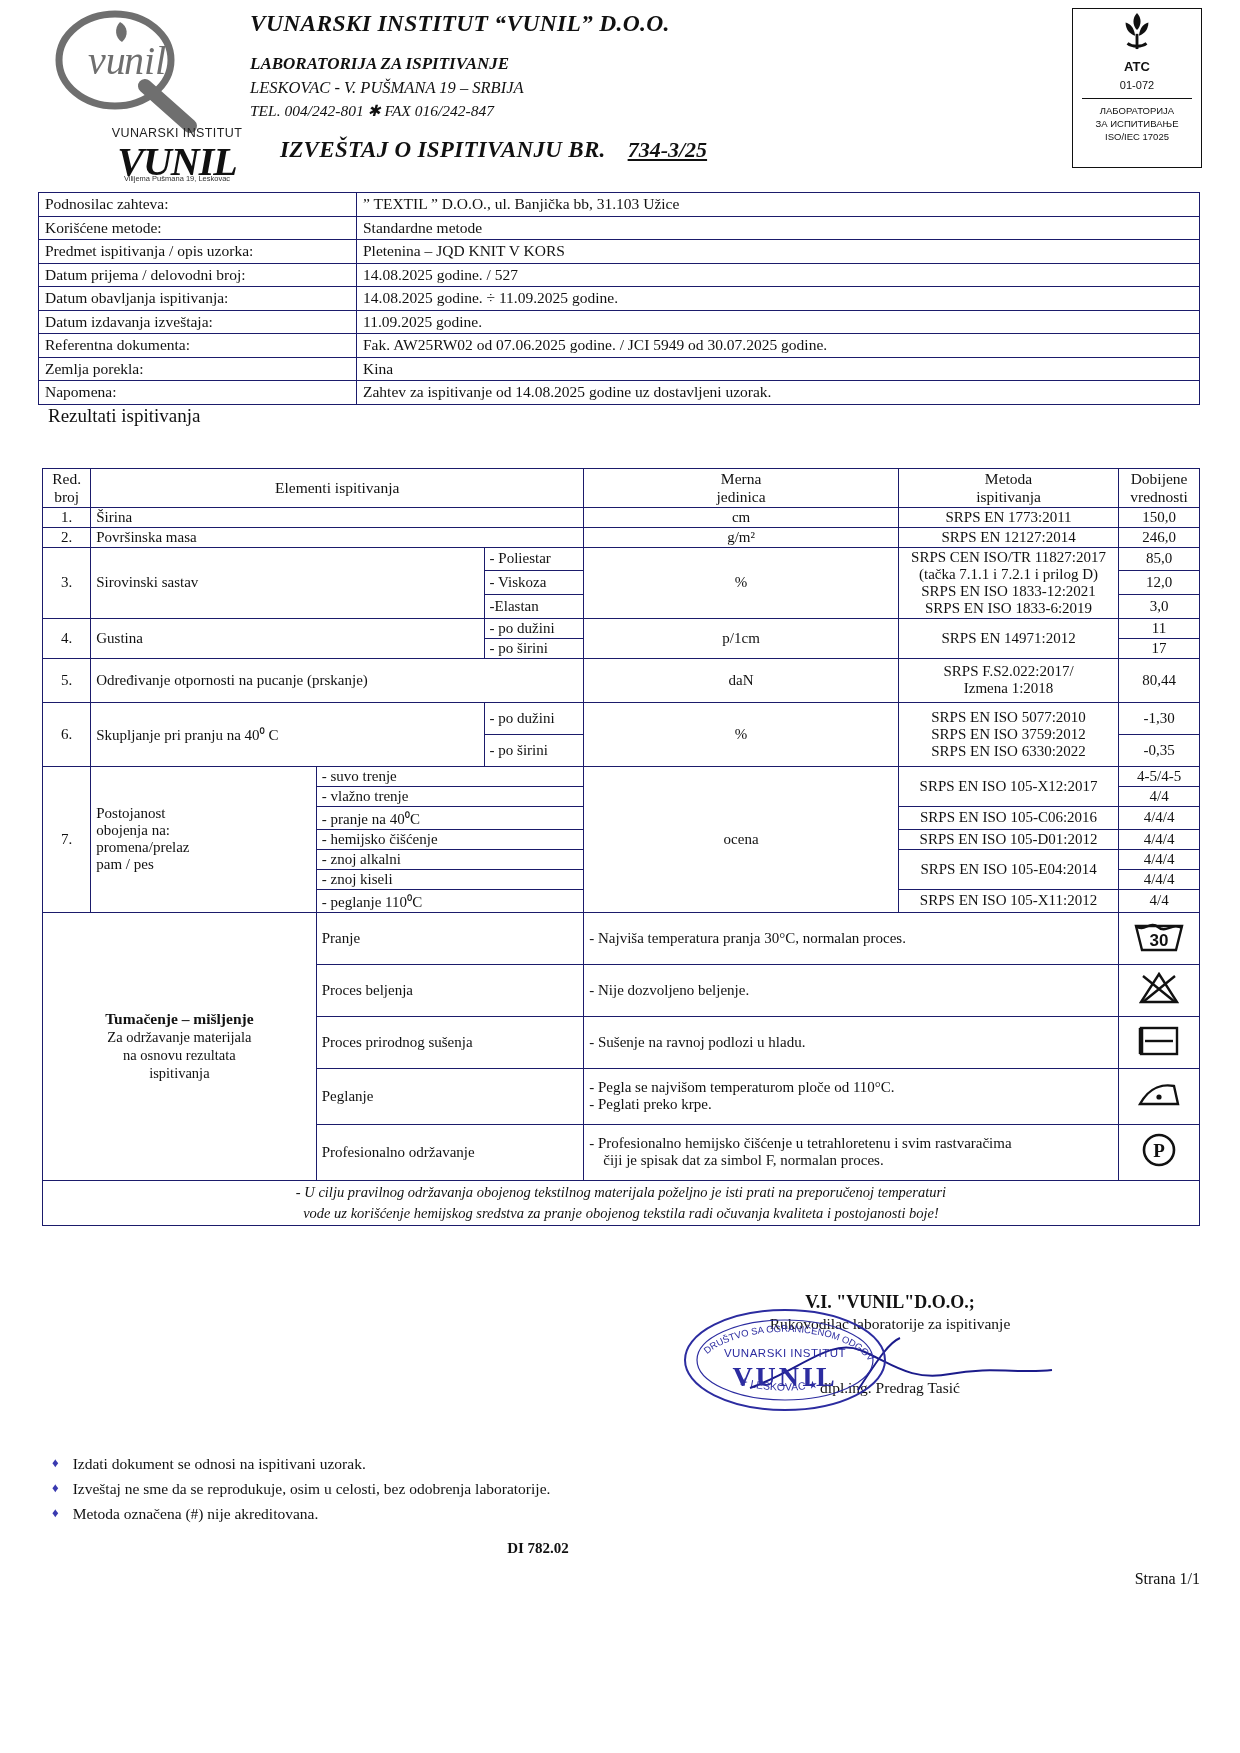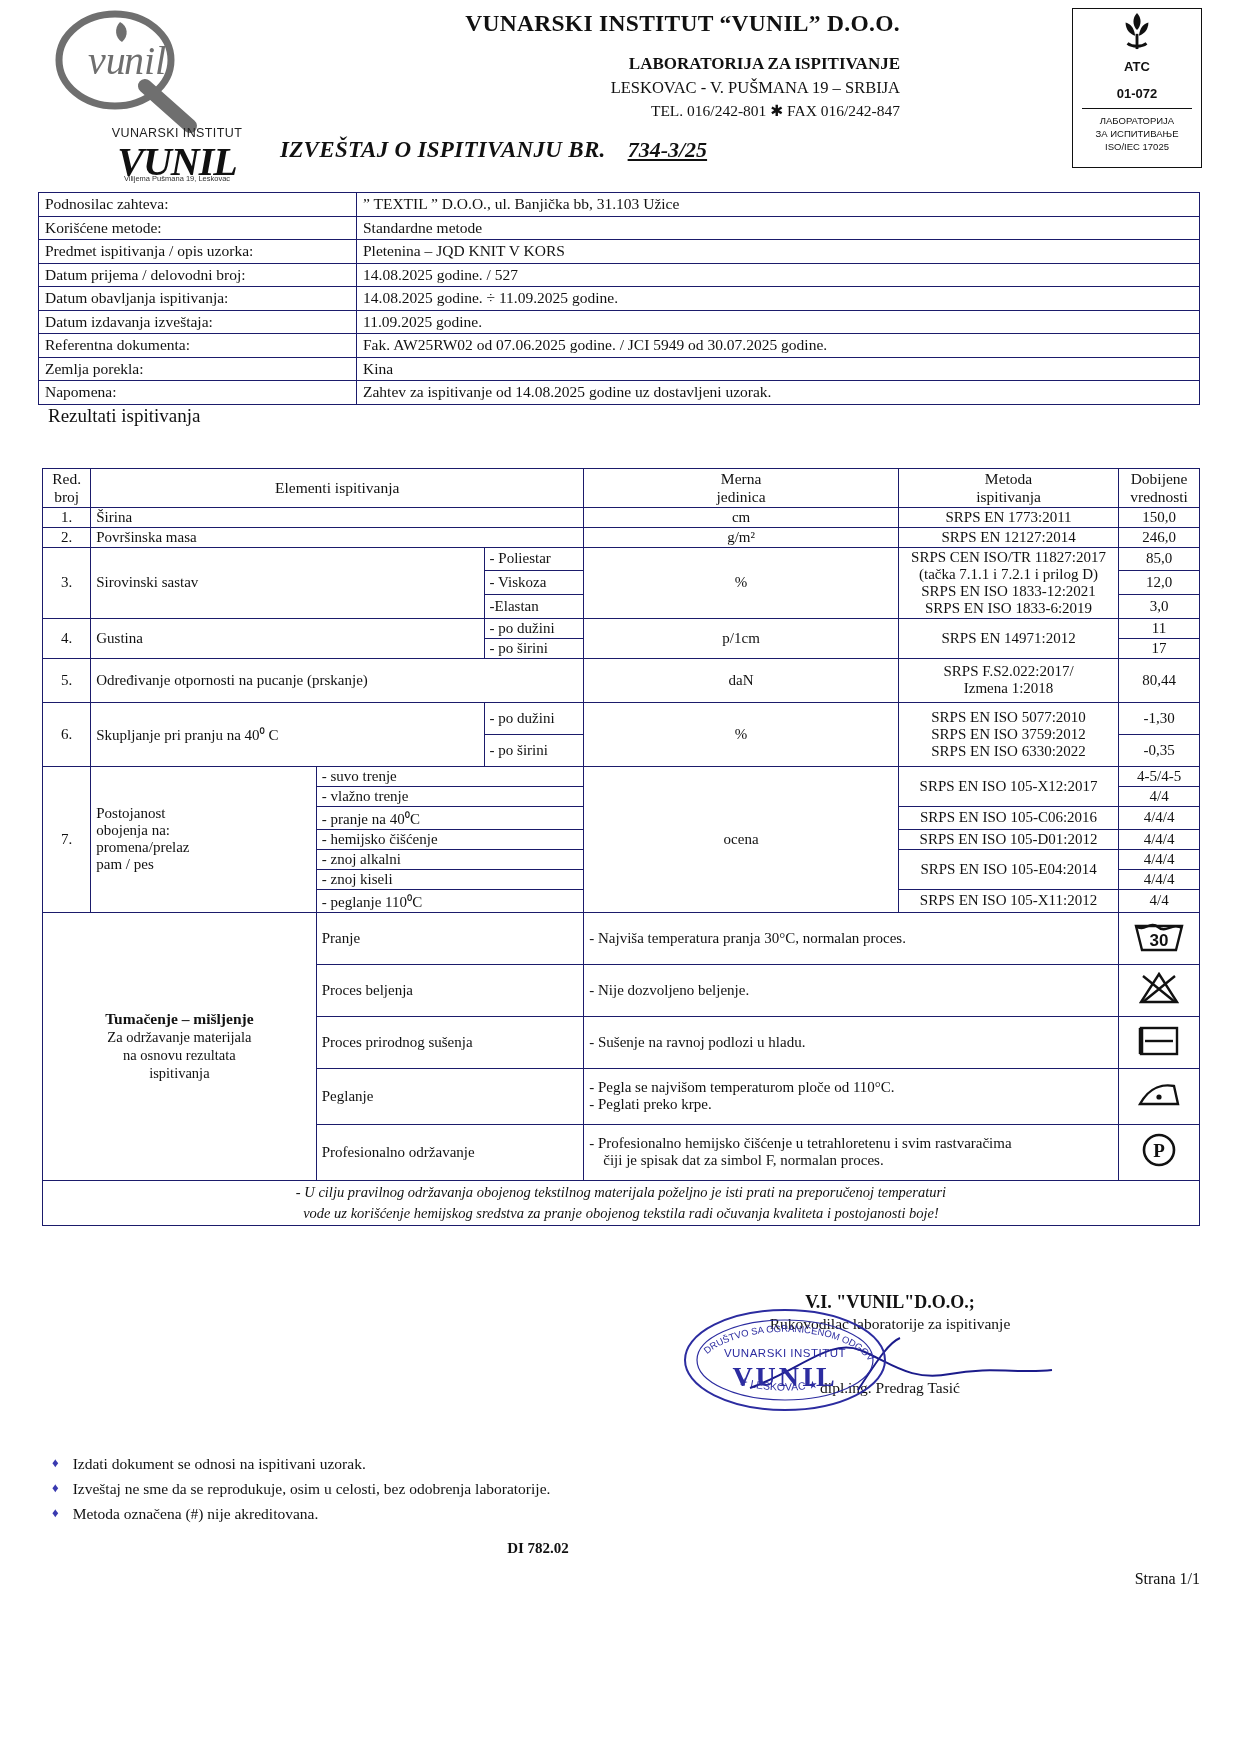--- a/index.html
+++ b/index.html
@@ -7,34 +7,34 @@
   .page{position:relative;width:1240px;height:1753px;padding:0;box-sizing:border-box;}
 
   
   .header{position:relative;height:185px;}
   .logo{position:absolute;left:40px;top:8px;width:190px;height:170px;}
   .logo svg{display:block;}
   .logo-text1{position:absolute;left:42px;top:118px;width:190px;text-align:center;font-size:12.5px;letter-spacing:.4px;font-family:"Liberation Sans",sans-serif;color:#222;}
   .logo-text3{position:absolute;left:42px;top:166px;width:190px;text-align:center;font-size:7.5px;font-family:"Liberation Sans",sans-serif;color:#333;}
   .vunil-word{position:absolute;left:42px;top:130px;width:190px;text-align:center;font-size:40px;font-weight:bold;font-style:italic;letter-spacing:-1px;font-family:"Liberation Serif",serif;color:#111;}
 
-  .head-center{position:absolute;left:250px;top:10px;width:650px;text-align:right;}
+  .head-center{position:absolute;left:250px;top:10px;width:650px;text-align:left;font-style:italic;}
   .head-title{font-size:23.5px;font-weight:bold;letter-spacing:.3px;}
   .head-sub1{font-size:17px;font-weight:bold;margin-top:17px;}
   .head-sub2{font-size:16.5px;margin-top:4px;}
   .head-sub3{font-size:15.5px;margin-top:4px;}
 
   .report-line{position:absolute;left:250px;top:137px;width:700px;text-align:left;padding-left:30px;}
   .report-label{font-size:23px;font-style:italic;font-weight:bold;letter-spacing:.3px;}
   .report-num{font-size:22px;font-style:italic;font-weight:bold;text-decoration:underline;margin-left:18px;}
 
   .atc-box{position:absolute;right:38px;top:8px;width:130px;height:160px;border:1.3px solid #111;text-align:center;box-sizing:border-box;}
   .atc-sheaf{margin:0 auto;width:38px;height:44px;}
   .atc-name{font-size:13px;font-weight:bold;font-family:"Liberation Sans",sans-serif;margin-top:2px;}
-  .atc-code{font-size:13px;font-family:"Liberation Sans",sans-serif;margin-top:12px;font-weight:bold;}
+  .atc-code{font-size:11px;font-family:"Liberation Sans",sans-serif;margin-top:5px;}
   .atc-rule{width:86%;margin:7px auto 6px auto;border-top:1px solid #111;}
   .atc-l1,.atc-l2,.atc-l3{font-size:9.5px;font-family:"Liberation Sans",sans-serif;line-height:1.35;}
 
   
   .info-wrap{position:absolute;left:38px;top:192px;width:1162px;}
   table.info{border-collapse:collapse;width:100%;font-size:15.5px;}
   table.info td{border:1px solid #1b1b6b;padding:1px 6px;height:20.5px;vertical-align:middle;}
   table.info td.k{width:305px;}
   table.info td.v{}
 
@@ -89,21 +89,21 @@
       </svg>
       <div class="logo-text1">VUNARSKI INSTITUT</div>
       <div class="vunil-word">VUNIL</div>
       <div class="logo-text3">Vilijema Pušmana 19, Leskovac</div>
     </div>
 
     <div class="head-center">
       <div class="head-title">VUNARSKI INSTITUT “VUNIL” D.O.O.</div>
       <div class="head-sub1">LABORATORIJA ZA ISPITIVANJE</div>
       <div class="head-sub2">LESKOVAC - V. PUŠMANA 19 – SRBIJA</div>
-      <div class="head-sub3">TEL. 016/242-801 ✱ FAX  016/242-847</div>
+      <div class="head-sub3">TEL. 004/242-801 ✱ FAX  016/242-847</div>
     </div>
 
     <div class="report-line">
       <span class="report-label">IZVEŠTAJ O ISPITIVANJU BR.</span>
       <span class="report-num">734-3/25</span>
     </div>
 
     <div class="atc-box">
       <svg class="atc-sheaf" viewBox="0 0 40 46">
         <path d="M20 4 c-5 5 -5 13 0 18 c5 -5 5 -13 0 -18 z" fill="#111"></path>

